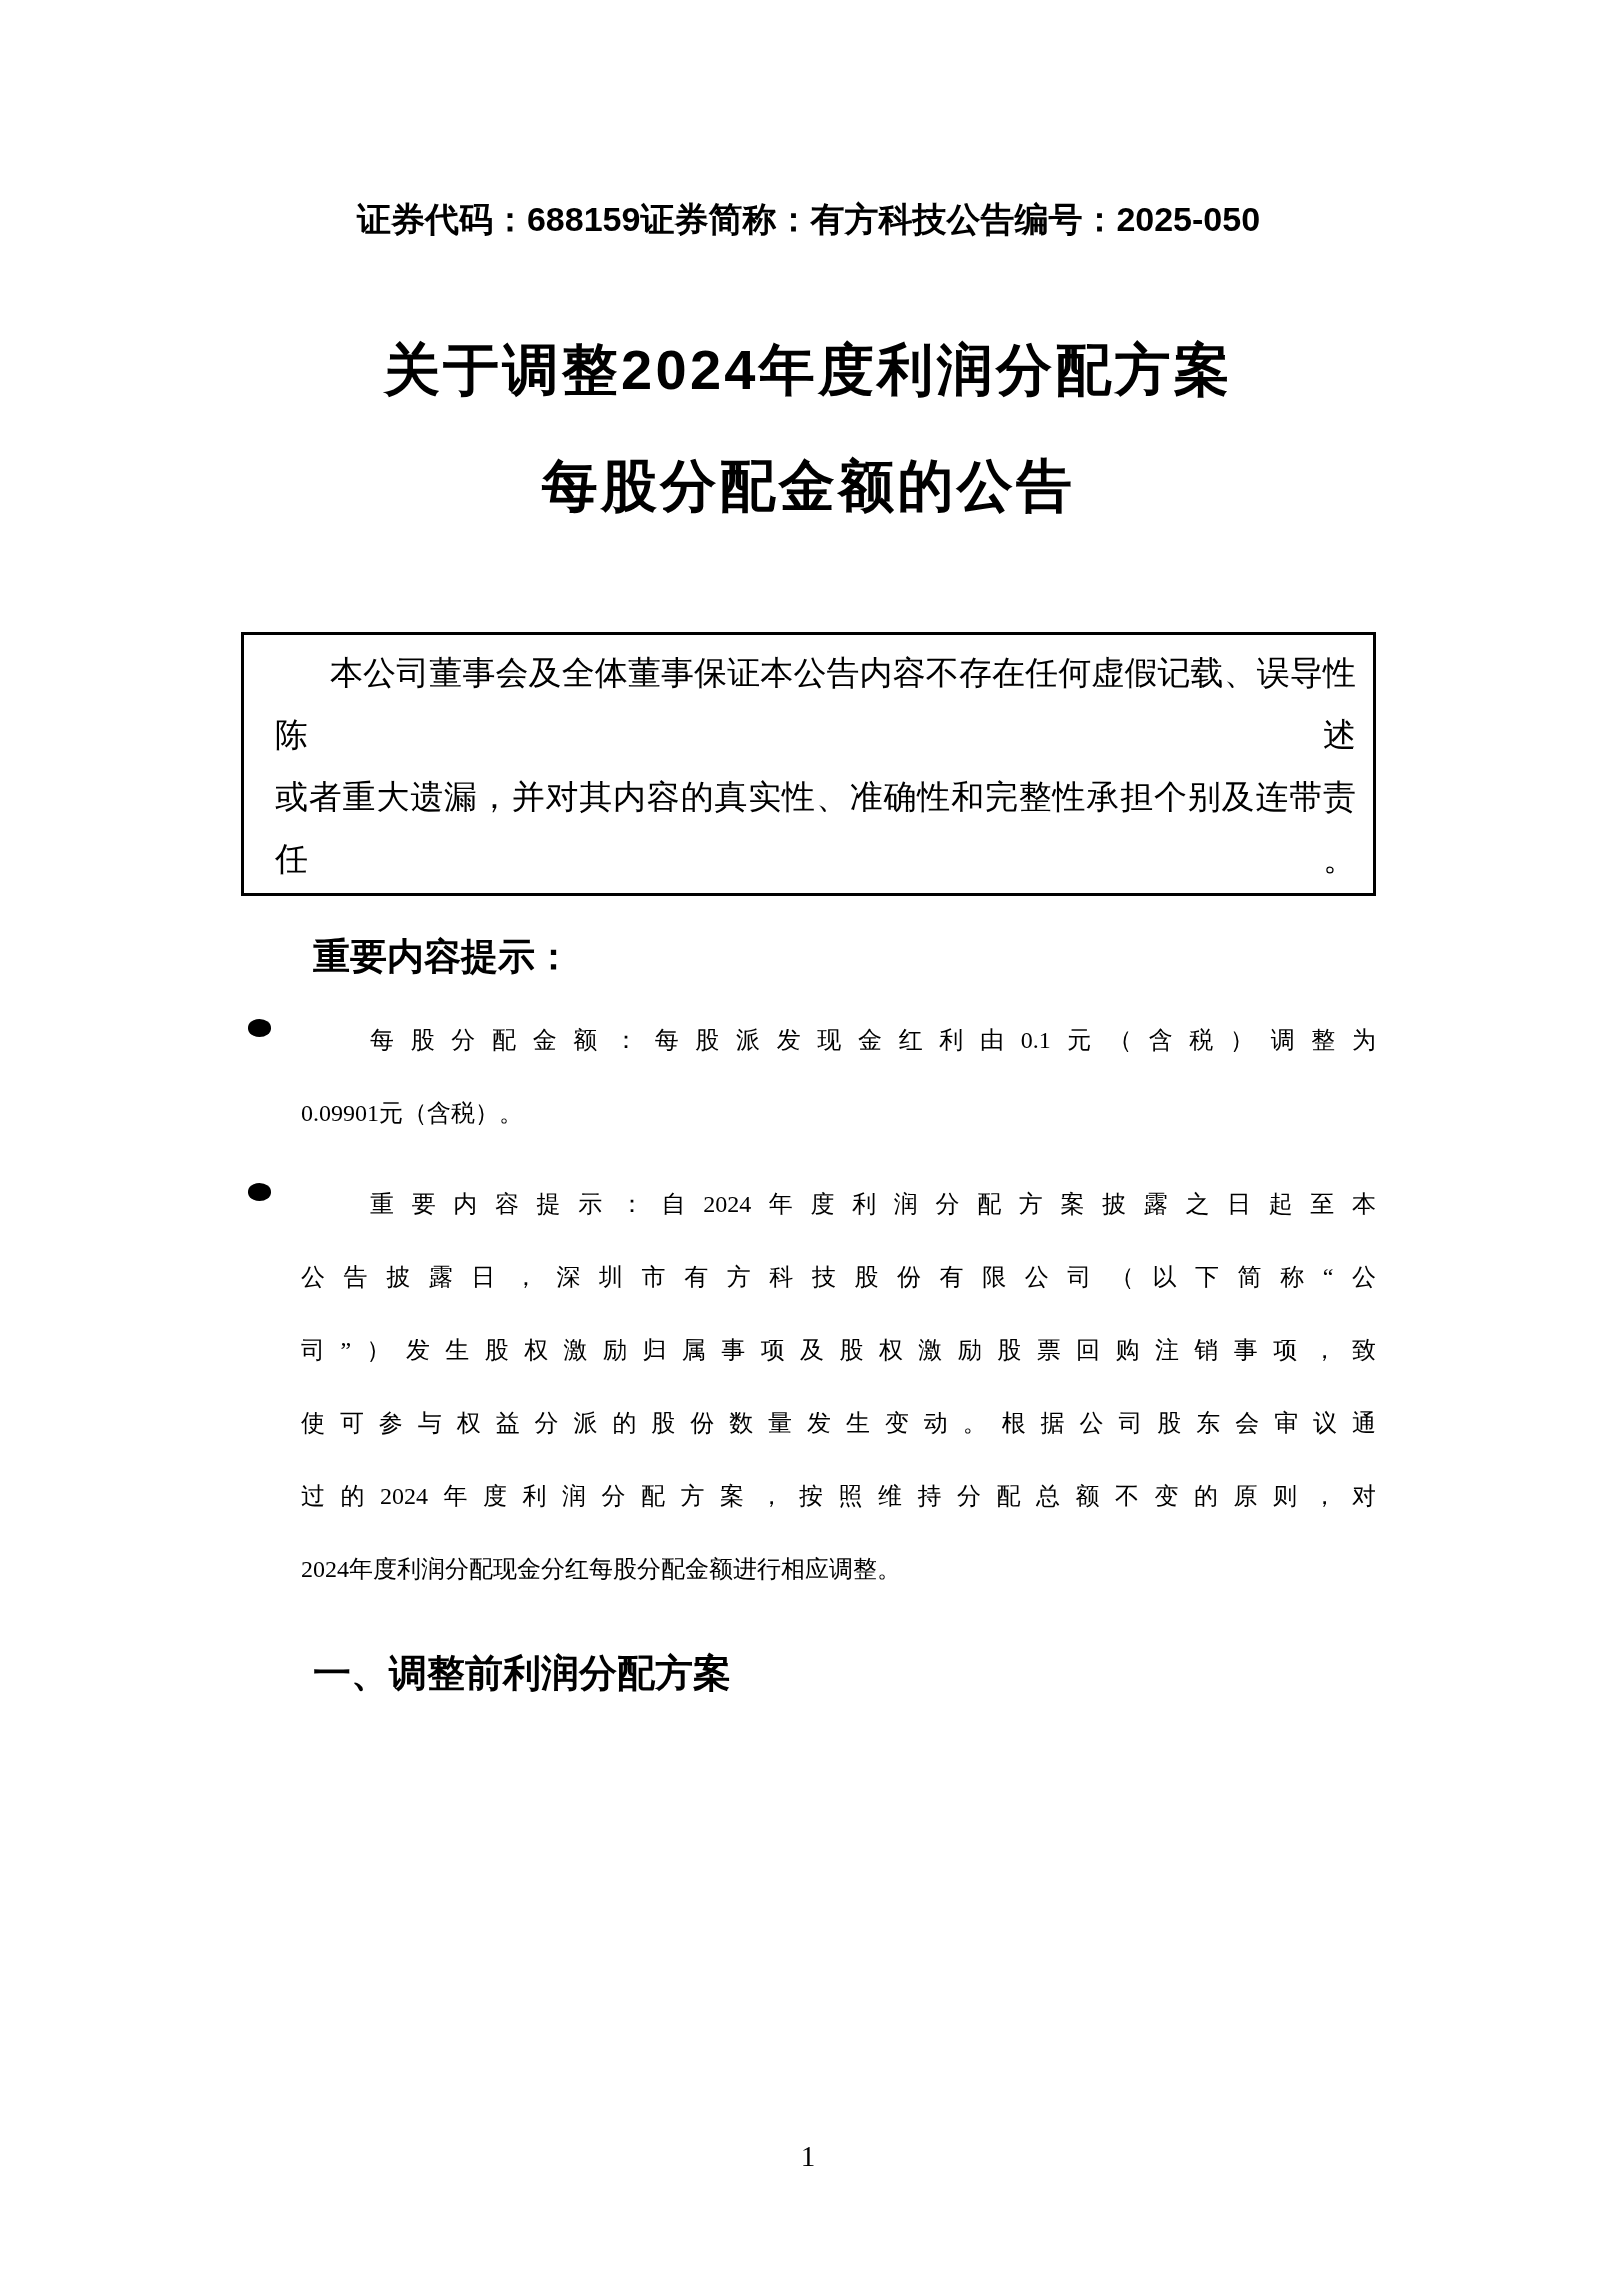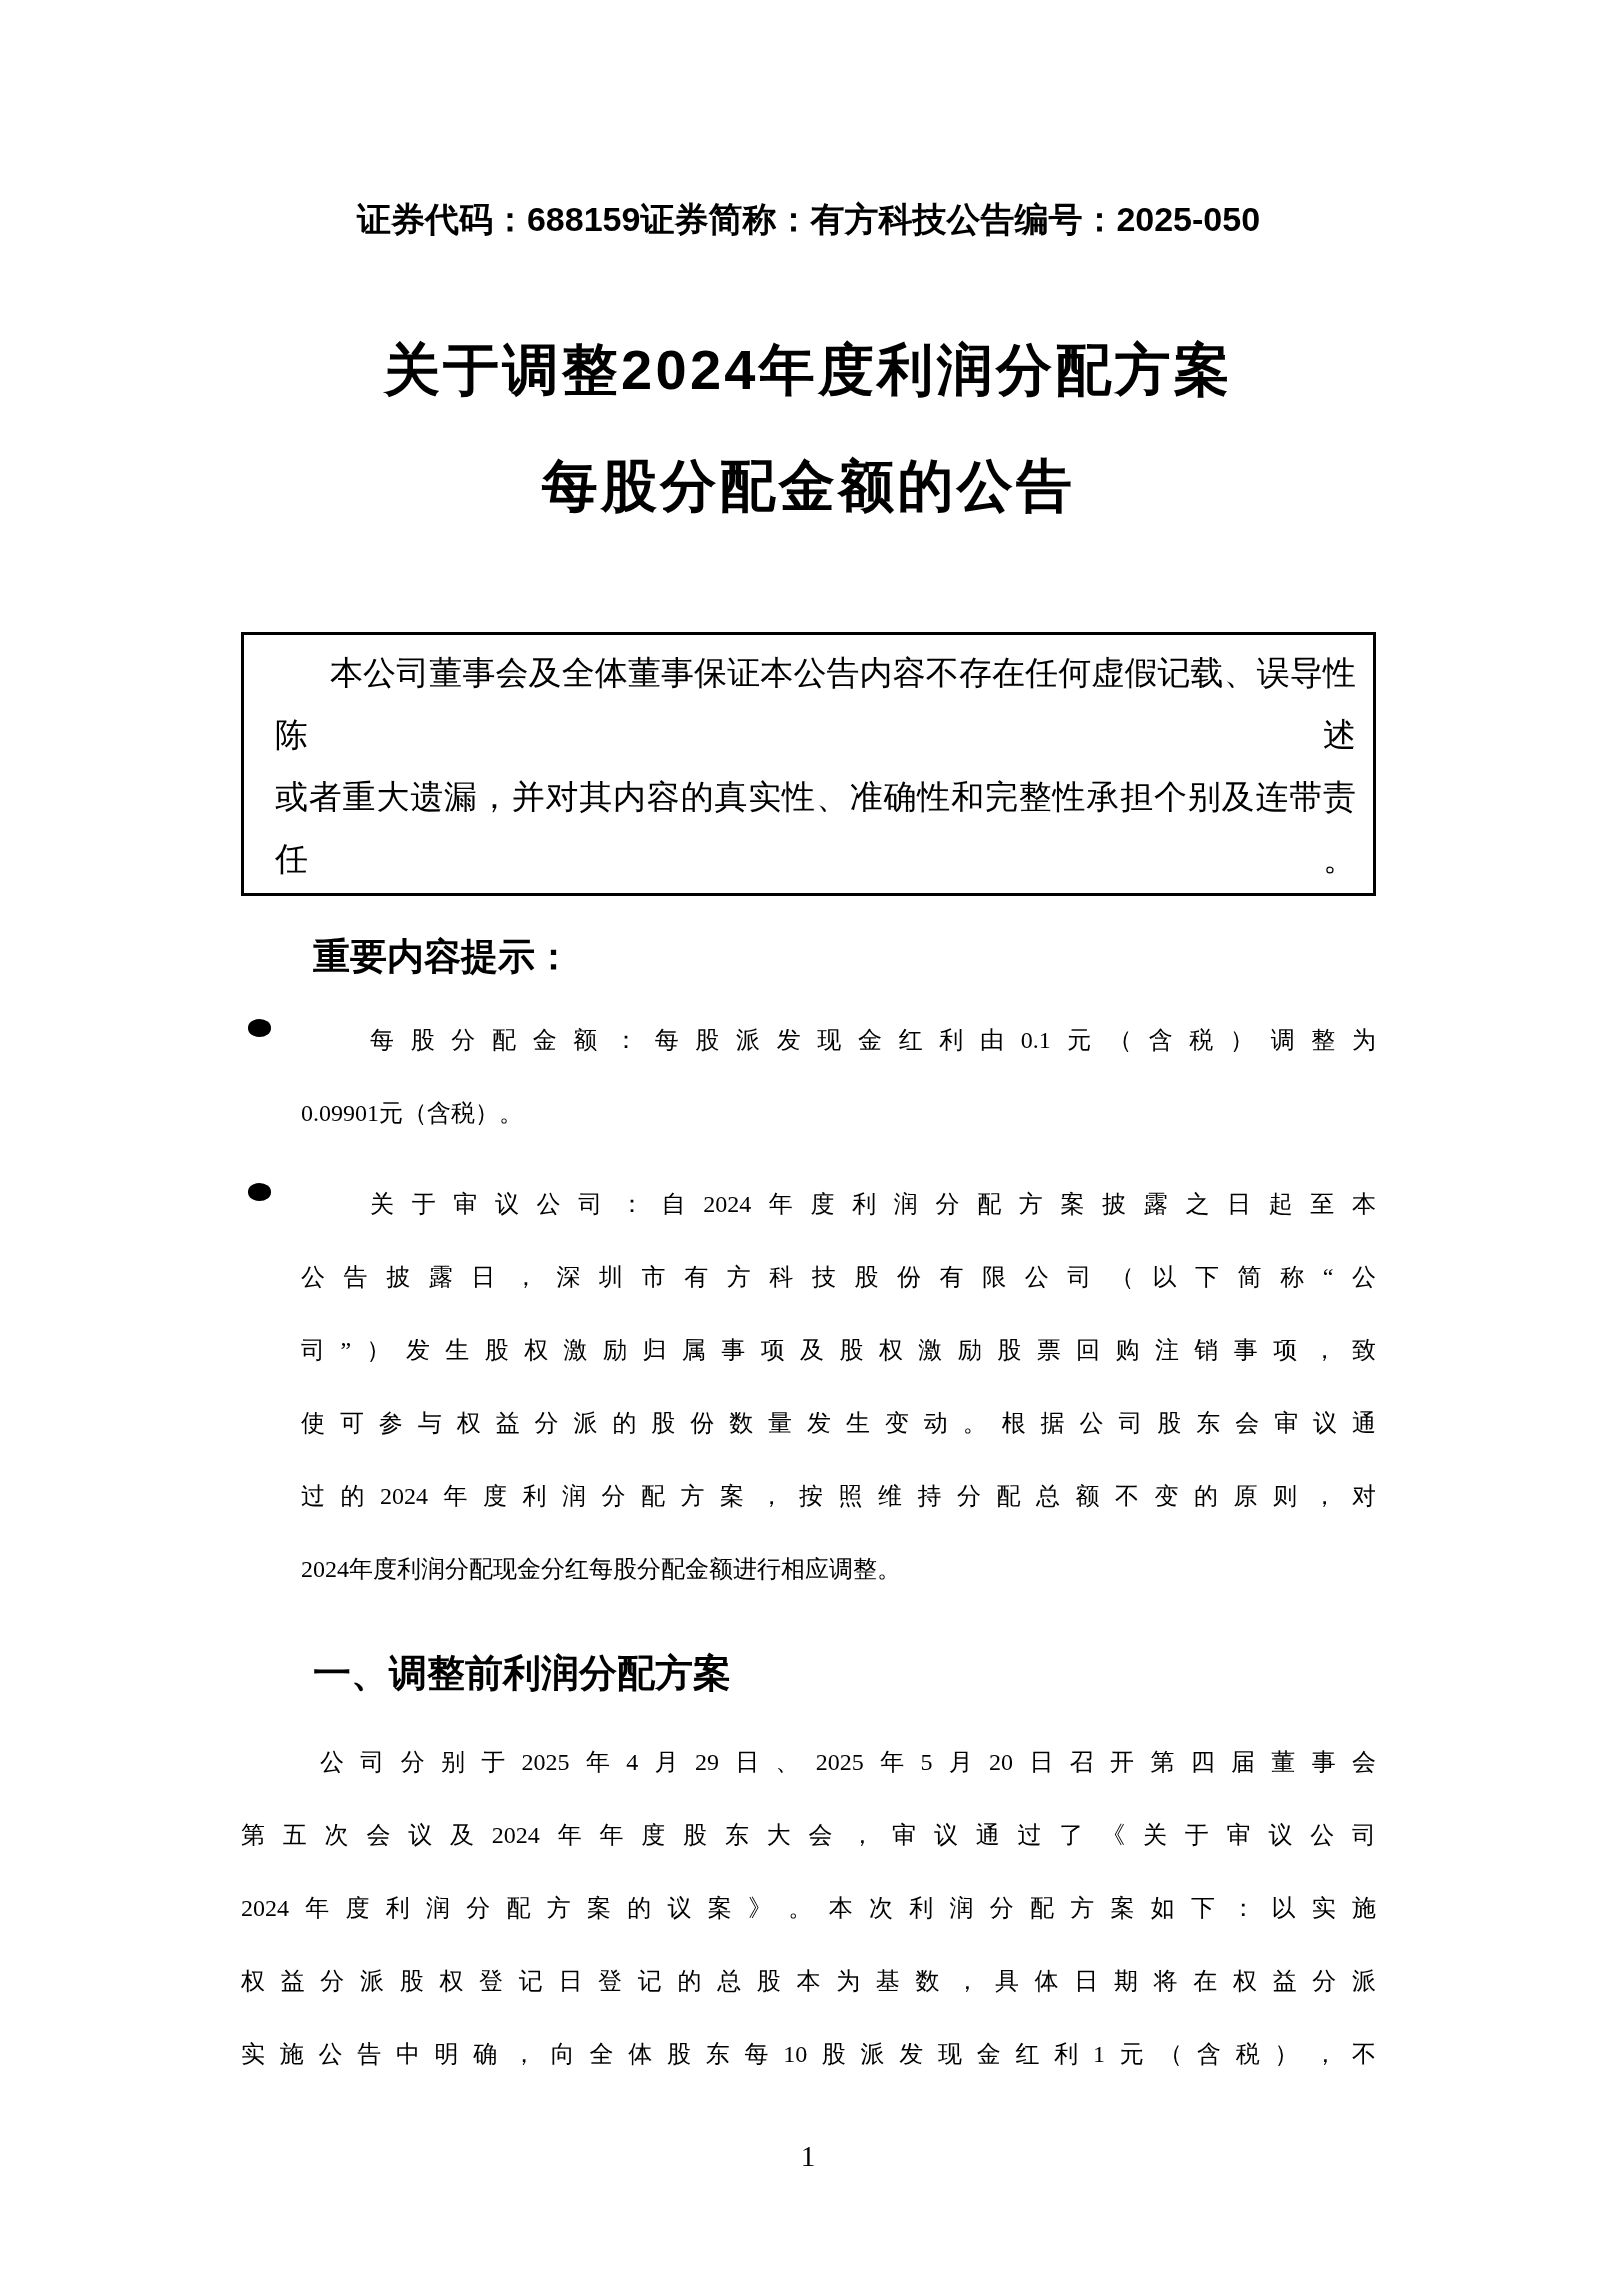--- a/index.html
+++ b/index.html
@@ -148,35 +148,28 @@
     <span class="dot"></span>
     <div class="bullet-text">
       <div class="body-line first jline">每股分配金额：每股派发现金红利由0.1元（含税）调整为</div>
       <div class="body-line">0.09901元（含税）。</div>
     </div>
   </div>
 
   <div class="bullet-item b2">
     <span class="dot"></span>
     <div class="bullet-text">
-      <div class="body-line first jline">关于审议公司：自2024年度利润分配方案披露之日起至本</div>
+      <div class="body-line first jline">重要内容提示：自2024年度利润分配方案披露之日起至本</div>
       <div class="body-line jline">公告披露日，深圳市有方科技股份有限公司（以下简称“公</div>
       <div class="body-line jline">司”）发生股权激励归属事项及股权激励股票回购注销事项，致</div>
       <div class="body-line jline">使可参与权益分派的股份数量发生变动。根据公司股东会审议通</div>
       <div class="body-line jline">过的2024年度利润分配方案，按照维持分配总额不变的原则，对</div>
       <div class="body-line">2024年度利润分配现金分红每股分配金额进行相应调整。</div>
     </div>
   </div>
 
   <div class="sec-heading">一、调整前利润分配方案</div>
 
-  <div class="paragraph">
-    <div class="body-line first jline">公司分别于2025年4月29日、2025年5月20日召开第四届董事会</div>
-    <div class="body-line jline">第五次会议及2024年年度股东大会，审议通过了《关于审议公司</div>
-    <div class="body-line jline">2024年度利润分配方案的议案》。本次利润分配方案如下：以实施</div>
-    <div class="body-line jline">权益分派股权登记日登记的总股本为基数，具体日期将在权益分派</div>
-    <div class="body-line jline">实施公告中明确，向全体股东每10股派发现金红利1元（含税），不</div>
-  </div>
 
   <div class="page-number">1</div>
 
 </div>
 
 
 </body></html>

